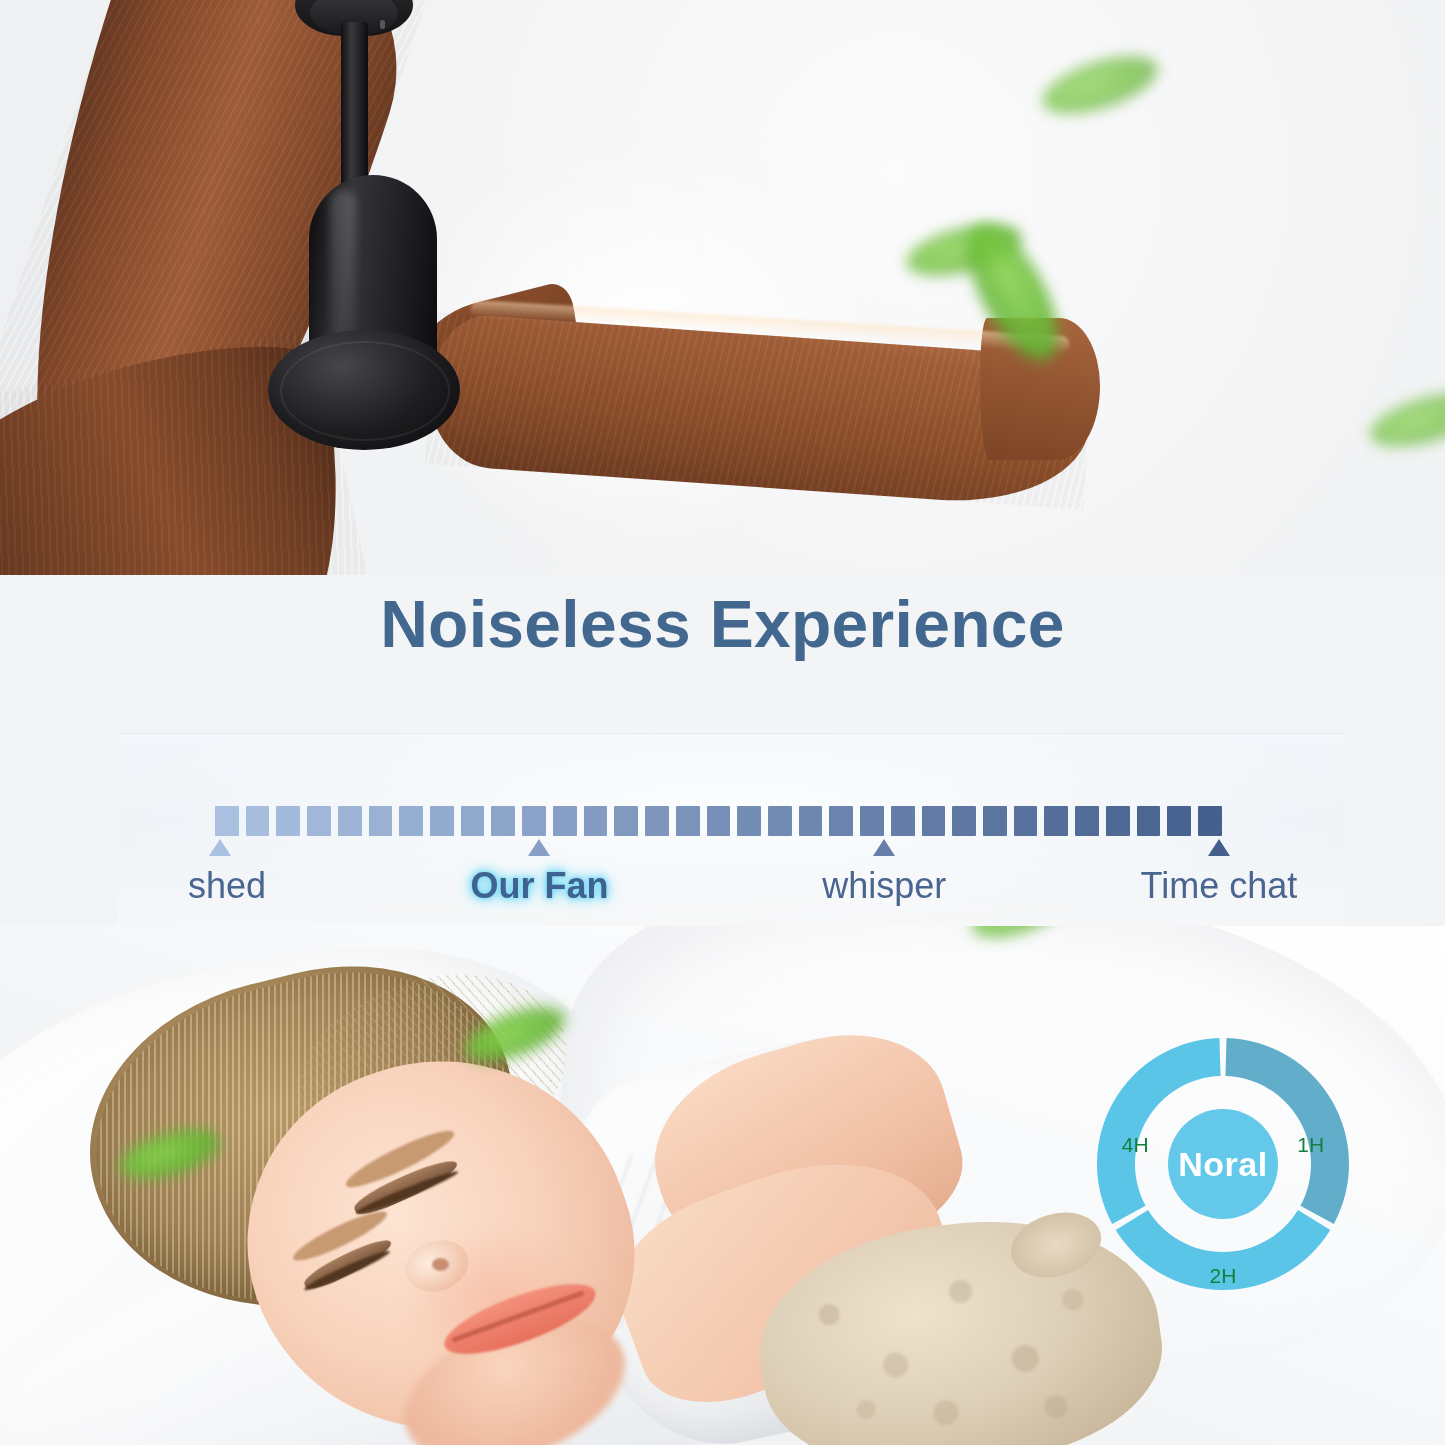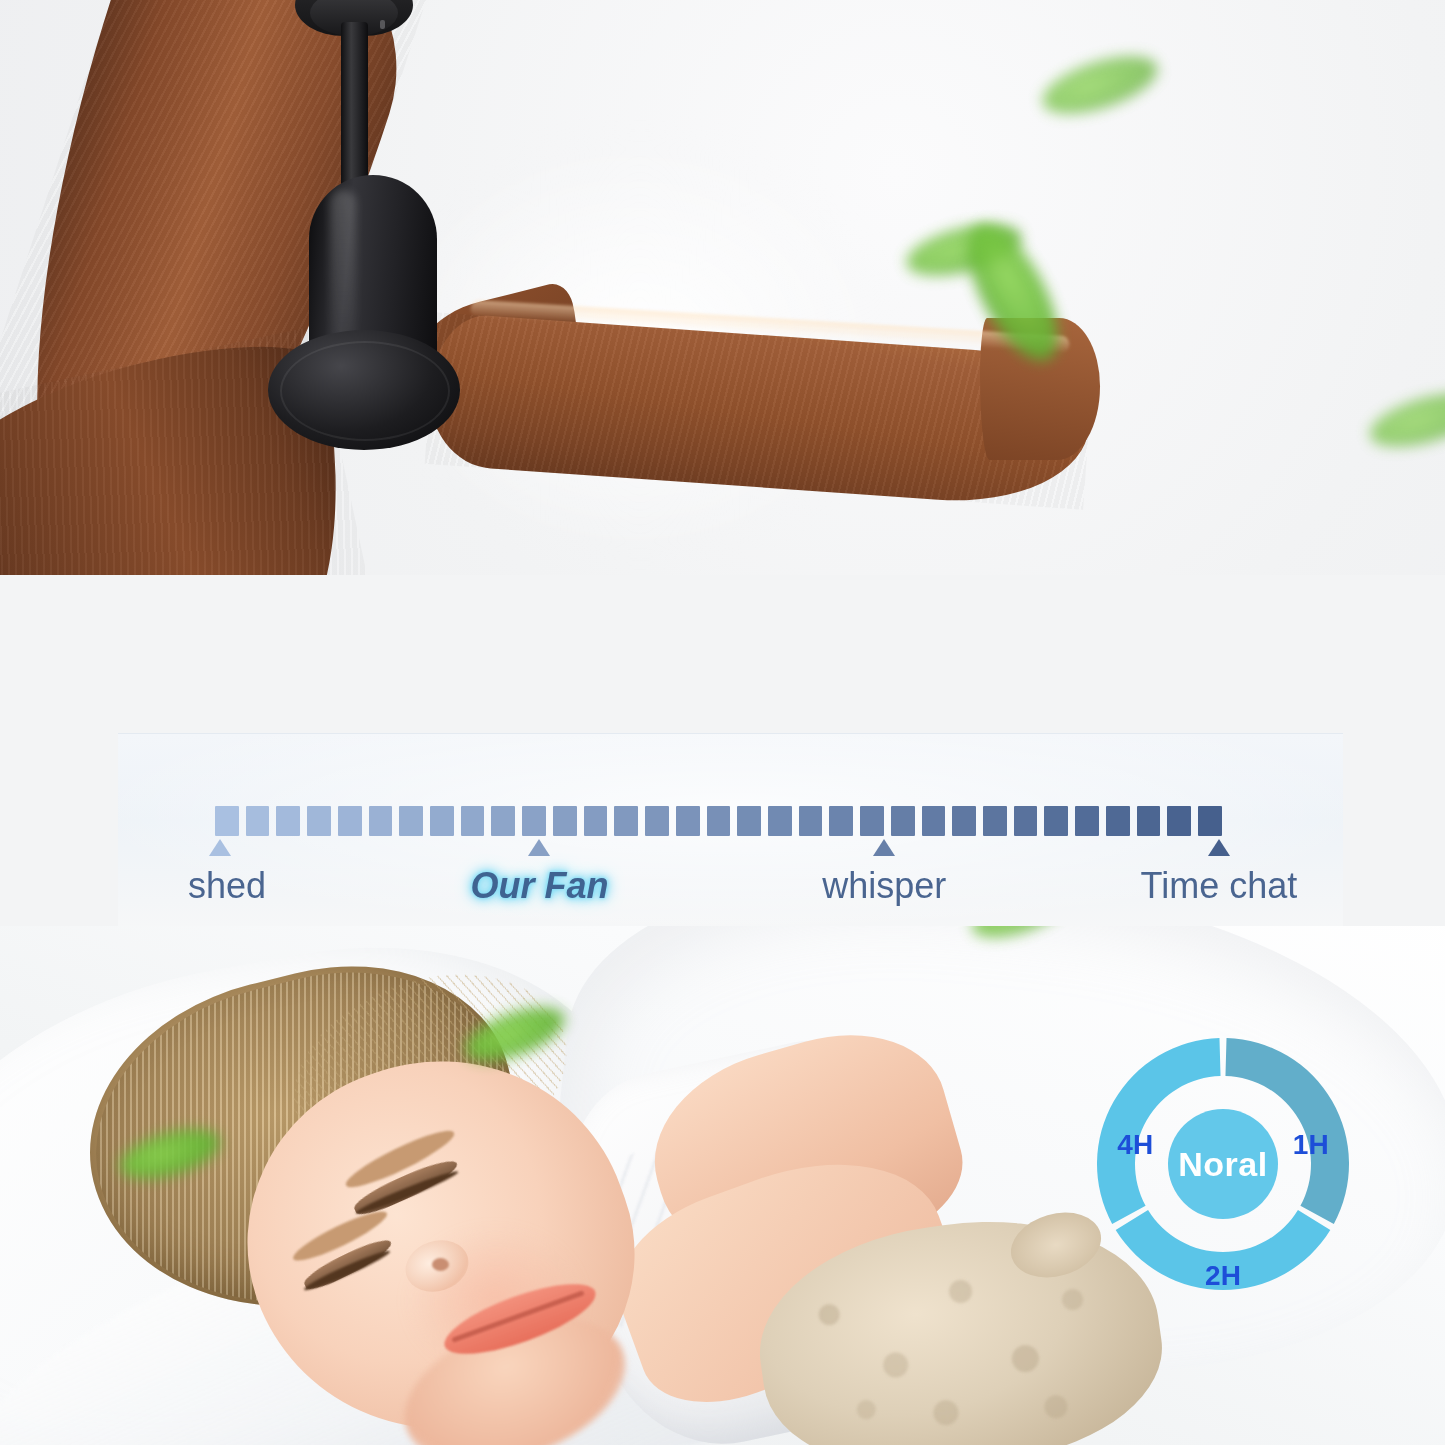--- a/index.html
+++ b/index.html
@@ -188,21 +188,21 @@
           radial-gradient(circle at 44% 78%, rgba(168,150,120,.30) 0 12px, rgba(0,0,0,0) 13px),
           radial-gradient(circle at 24% 72%, rgba(168,150,120,.26) 0 9px, rgba(0,0,0,0) 10px),
           radial-gradient(circle at 72% 82%, rgba(168,150,120,.28) 0 11px, rgba(0,0,0,0) 12px);
         filter:blur(1.4px);}
   .teddy-ear{position:absolute;left:1010px;top:288px;width:92px;height:62px;
         background:radial-gradient(ellipse,#e8dac3,#cbb99c);
         border-radius:50%;transform:rotate(-16deg);}
 
   
   .timer{position:absolute;left:1090px;top:1031px;width:266px;height:266px;}
-  .t-lbl{position:absolute;font-size:28px;font-weight:700;color:#1d4ed8;
+  .t-lbl{position:absolute;font-size:21px;font-weight:400;color:#15803d;
         transform:translate(-50%,-50%);white-space:nowrap;}
   .t-center{position:absolute;left:50%;top:50%;transform:translate(-50%,-50%);
         font-size:34px;font-weight:700;color:#ffffff;letter-spacing:.5px;}
 </style>
 </head>
 <body>
 
 <div id="page">
 
   <div class="hero">
@@ -232,20 +232,21 @@
     <div class="hub-ring"></div>
 
     <div id="hero-leaves">
         <div class="leaf" style="left: 1040px; top: 62px; width: 120px; height: 46px; opacity: 0.72; transform: rotate(-18deg); background: radial-gradient(at 40% 45%, rgb(138, 212, 79) 0%, rgb(109, 190, 58) 45%, rgb(79, 154, 40) 100%);"></div>
         <div class="leaf" style="left: 905px; top: 228px; width: 118px; height: 44px; opacity: 0.8; transform: rotate(-14deg); background: radial-gradient(at 40% 45%, rgb(138, 212, 79) 0%, rgb(109, 190, 58) 45%, rgb(79, 154, 40) 100%);"></div>
         <div class="leaf" style="left: 938px; top: 262px; width: 150px; height: 62px; opacity: 0.88; transform: rotate(62deg); background: radial-gradient(at 40% 45%, rgb(138, 212, 79) 0%, rgb(109, 190, 58) 45%, rgb(79, 154, 40) 100%);"></div>
         <div class="leaf" style="left: 1368px; top: 398px; width: 118px; height: 44px; opacity: 0.7; transform: rotate(-16deg); background: radial-gradient(at 40% 45%, rgb(138, 212, 79) 0%, rgb(109, 190, 58) 45%, rgb(79, 154, 40) 100%);"></div>
       </div>
   </div>
 
+  <div class="title">Noiseless Experience</div>
 
   <div class="band">
     <div class="band-glow"></div>
   </div>
 
   <div class="scale-wrap">
     <div class="segments" id="segments">
         <div class="seg" style="width: 23.7273px; background: rgb(169, 192, 225);"></div>
         <div class="seg" style="width: 23.7273px; background: rgb(166, 189, 222);"></div>
         <div class="seg" style="width: 23.7273px; background: rgb(163, 186, 220);"></div>
@@ -281,21 +282,21 @@
         <div class="seg" style="width: 23.7273px; background: rgb(70, 96, 141);"></div>
       </div>
     <div class="markers" id="markers">
         <div class="marker" style="left: 5.07px; border-bottom: 17px solid rgb(169, 192, 225);"></div>
         <div class="marker" style="left: 324.48px; border-bottom: 17px solid rgb(136, 160, 197);"></div>
         <div class="marker" style="left: 669.24px; border-bottom: 17px solid rgb(103, 128, 169);"></div>
         <div class="marker" style="left: 1003.86px; border-bottom: 17px solid rgb(70, 96, 141);"></div>
       </div>
     <div class="mk-labels" id="mk-labels">
         <div class="mk-label" style="left: 12px;">shed</div>
-        <div class="mk-label highlight" style="left: 324.48px; font-style: italic;">Our Fan</div>
+        <div class="mk-label highlight" style="left: 324.48px;">Our Fan</div>
         <div class="mk-label" style="left: 669.24px;">whisper</div>
         <div class="mk-label" style="left: 1003.86px;">Time chat</div>
       </div>
   </div>
 
   <div class="photo">
     <div class="bed"></div>
     <div class="pillow-a"></div>
     <div class="pillow-b"></div>
     <div class="sheet-fold"></div>

